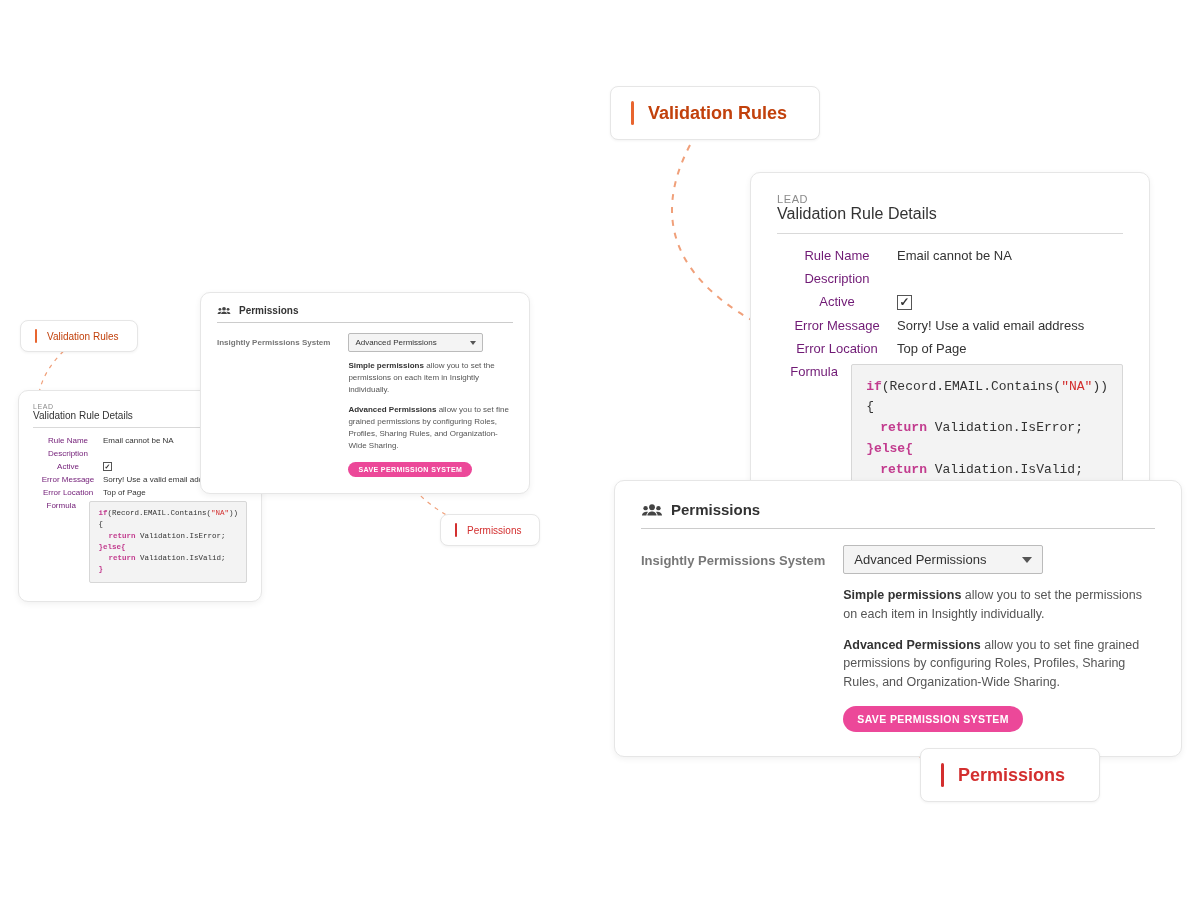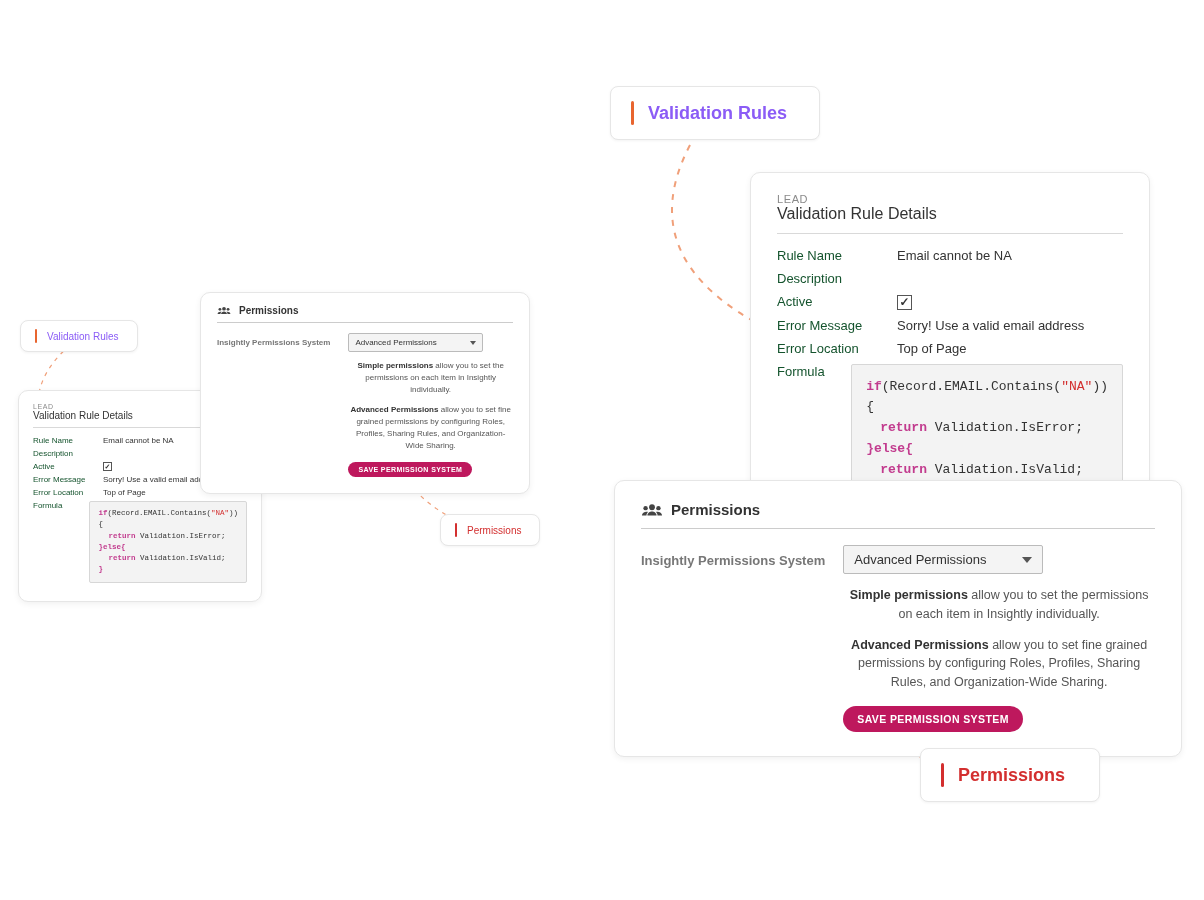--- a/index.html
+++ b/index.html
@@ -17,37 +17,37 @@
     padding: 14px 20px;
   }
   .tag-card .bar { width: 3px; border-radius: 2px; margin-right: 14px; }
   .tag-card.small { padding: 8px 14px; }
   .tag-card.small .bar { width: 2px; margin-right: 10px; }
   .tag-card.large .label { font-size: 18px; font-weight: 600; }
   .tag-card.small .label { font-size: 10px; font-weight: 500; }
   .bar.orange { background: #e8652f; height: 24px; }
   .bar.red { background: #d32f2f; height: 24px; }
   .tag-card.small .bar.orange, .tag-card.small .bar.red { height: 14px; }
-  .label.orange { color: #8b5cf6; }
+  .label.orange { color: #c2410c; }
   .label.red { color: #d32f2f; }
 
   .panel {
     position: absolute;
     background: #fff;
     border: 1px solid #e6e6e6;
     border-radius: 10px;
     box-shadow: 0 2px 6px rgba(0,0,0,0.06);
     padding: 20px 26px 24px 26px;
   }
 
   
   .vrd-category { font-size: 11px; letter-spacing: 0.6px; color: #8a8a8a; text-transform: uppercase; }
   .vrd-title { font-size: 16px; font-weight: 500; color: #333; padding-bottom: 10px; border-bottom: 1px solid #d9d9d9; margin-bottom: 14px;}
   .vrd-row { display: flex; margin-bottom: 8px; font-size: 13px; }
-  .vrd-label { color: #14532d; text-align: left; }
+  .vrd-label { color: #701a75; text-align: center; }
   .vrd-value { color: #333; }
   .checkbox {
     width: 15px; height: 15px; border: 1.4px solid #555; display:inline-flex; align-items:center; justify-content:center;
   }
   .checkbox.checked::after { content:"✓"; font-size: 12px; line-height: 1; color:#333; font-weight:700; }
   .formula-box {
     background: #f3f3f3; border: 1px solid #d7d7d7; padding: 12px 14px;
     font-family: "Courier New", monospace; font-size: 13px; line-height: 1.6; color:#333; border-radius:2px;
   }
   .fx-if, .fx-ret { color:#c23b8e; font-weight:600; }
@@ -60,24 +60,24 @@
   .perm-header .icon { margin-right:8px; color:#444; }
   .perm-header .title { font-size:15px; font-weight:600; color:#333; }
   .perm-body { display:flex; gap: 18px; }
   .perm-left { color:#777; font-size:13px; white-space:nowrap; padding-top:8px;font-weight:bold;}
   .perm-right { flex:1; }
   .select {
     border:1px solid #bbb; background:#f4f4f4; padding:6px 10px; font-size:13px; color:#333;
     display:flex; justify-content:space-between; align-items:center; border-radius:2px; width: 100%;
   }
   .caret-down { width:0;height:0;border-left:5px solid transparent;border-right:5px solid transparent;border-top:6px solid #555; }
-  .perm-desc { font-size:12.5px; color:#555; margin-top:12px; line-height:1.5;text-align:center; }
+  .perm-desc { font-size:12.5px; color:#555; margin-top:12px; line-height:1.5; }
   .perm-desc b { color:#333; font-weight:600;}
   .save-btn {
-    display:inline-block; margin-top:14px; background:#be185d; color:#fff; font-size:10.5px; font-weight:600;
+    display:inline-block; margin-top:14px; background:#ec4899; color:#fff; font-size:10.5px; font-weight:600;
     letter-spacing:0.4px; padding:7px 14px; border-radius:14px; border:none; cursor:pointer;
   }
 
   
   .scale-small .vrd-category { font-size:7px; }
   .scale-small .vrd-title { font-size:10px; padding-bottom:6px; margin-bottom:8px;}
   .scale-small .vrd-row { font-size:8px; margin-bottom:4px;}
   .scale-small .checkbox { width:9px; height:9px; border-width:1px;}
   .scale-small .checkbox.checked::after{ font-size:7px; }
   .scale-small .formula-box { font-size:7.5px; padding:6px 8px; line-height:1.5;}

